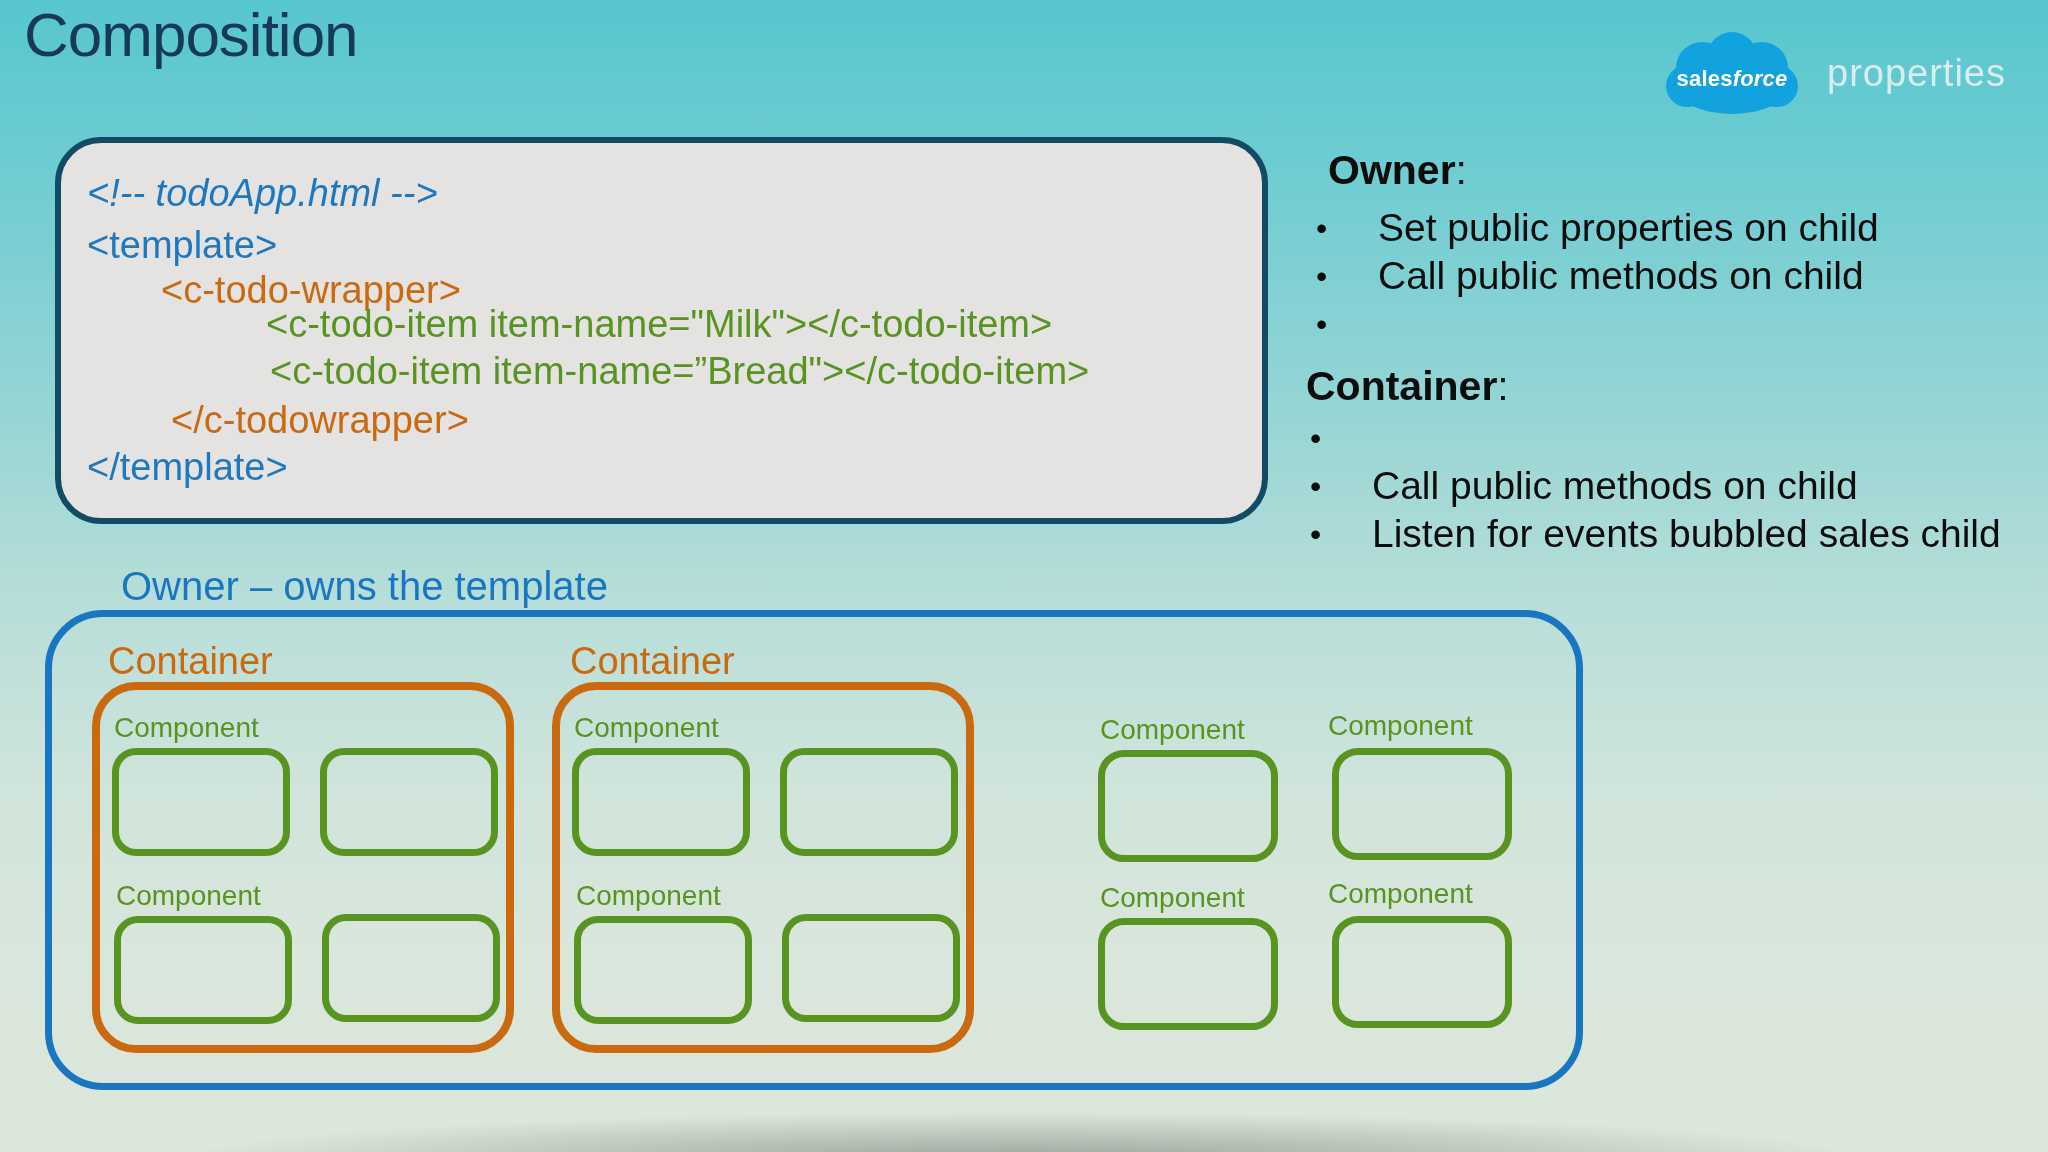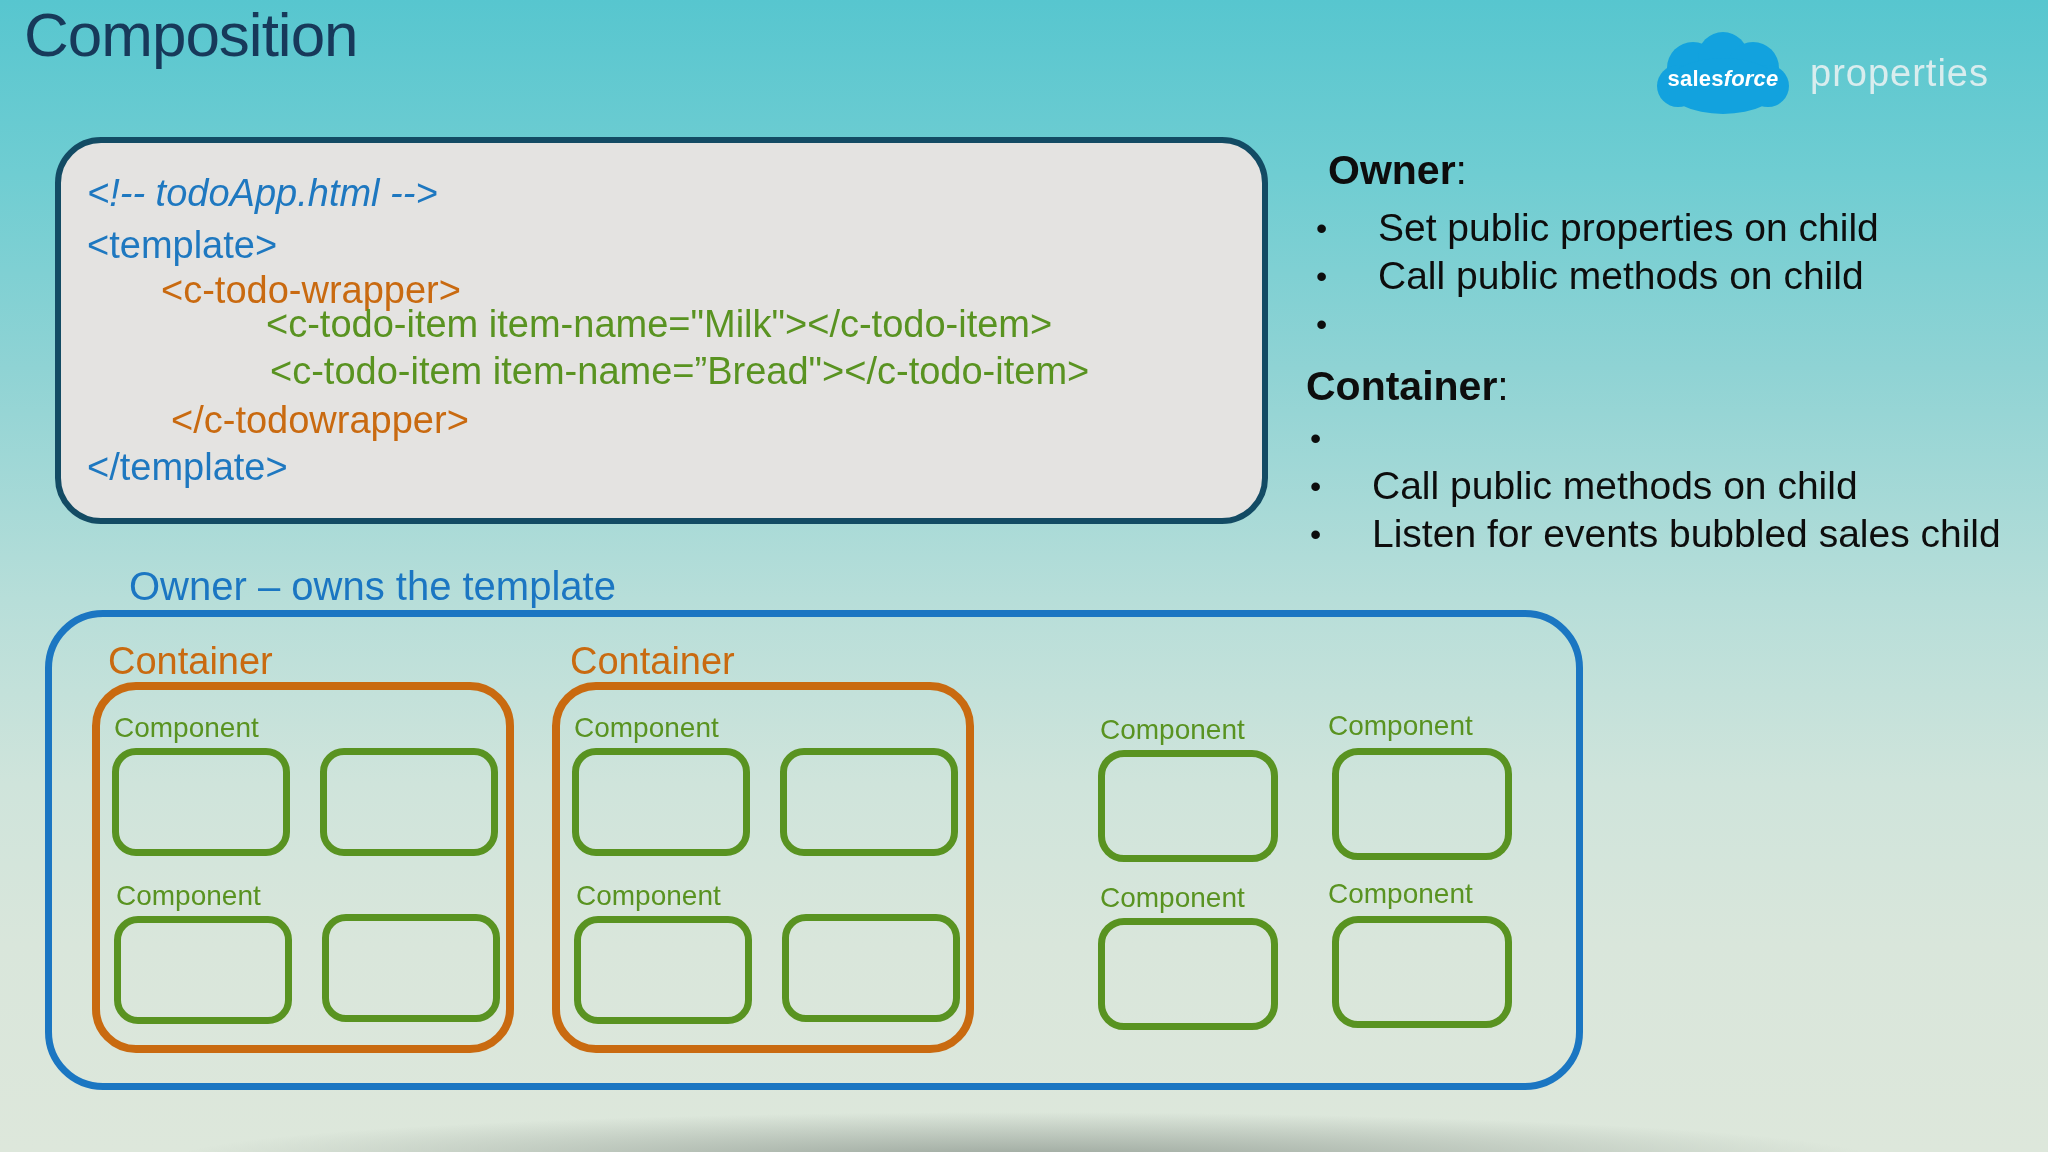--- a/index.html
+++ b/index.html
@@ -13,21 +13,21 @@
   .bottom-shade{
     position:absolute;left:0;right:0;bottom:0;height:42px;pointer-events:none;
     background:radial-gradient(ellipse 58% 160% at 50% 120%, rgba(70,82,76,.45), rgba(70,82,76,0) 72%);
   }
   .title{
     position:absolute;left:24px;top:2px;
     font-size:62px;line-height:1.08;font-weight:400;
     color:var(--title_navy,#17395a);letter-spacing:-1px;
   }
   
-  .logo{position:absolute;top:30px;right:59px;display:flex;align-items:center;gap:20px;}
+  .logo{position:absolute;top:30px;right:42px;display:flex;align-items:center;gap:28px;}
   .cloud{position:relative;width:134px;height:86px;flex:0 0 auto;}
   .cloud svg{position:absolute;inset:0;}
   .cloud .word{
     position:absolute;left:0;right:0;top:36px;text-align:center;
     color:#fff;font-size:22px;font-weight:700;letter-spacing:0.2px;
   }
   .cloud .word .force{font-style:italic;}
   .developers{
     font-size:38px;font-weight:400;letter-spacing:1px;
     color:var(--developers_text,#eaf2f3);opacity:.88;
@@ -51,21 +51,20 @@
   .panel-heading .colon{font-weight:400;}
   .bullet-row{display:flex;align-items:center;height:48px;white-space:nowrap;font-size:39px;}
   #owner-panel .bullet-row{margin-top:0;}
   #owner-panel .panel-heading{margin-bottom:10px;margin-left:16px;}
   #container-panel .panel-heading{margin-bottom:4px;}
   .bullet{width:62px;padding-left:4px;font-size:32px;flex:0 0 auto;}
   
   .owner-template-label{
     position:absolute;left:121px;top:564px;font-size:40px;
     color:var(--diagram_blue,#1b76c2);
-    margin-left:8px;
   }
   .owner-box{
     position:absolute;left:45px;top:610px;width:1538px;height:480px;
     box-sizing:border-box;border:7px solid var(--diagram_blue,#1b76c2);border-radius:58px;
   }
   .container-label{position:absolute;font-size:38px;color:var(--orange,#c96a10);}
   .container-box{
     position:absolute;top:682px;width:422px;height:371px;box-sizing:border-box;
     border:8px solid var(--orange,#c96a10);border-radius:44px;
   }

